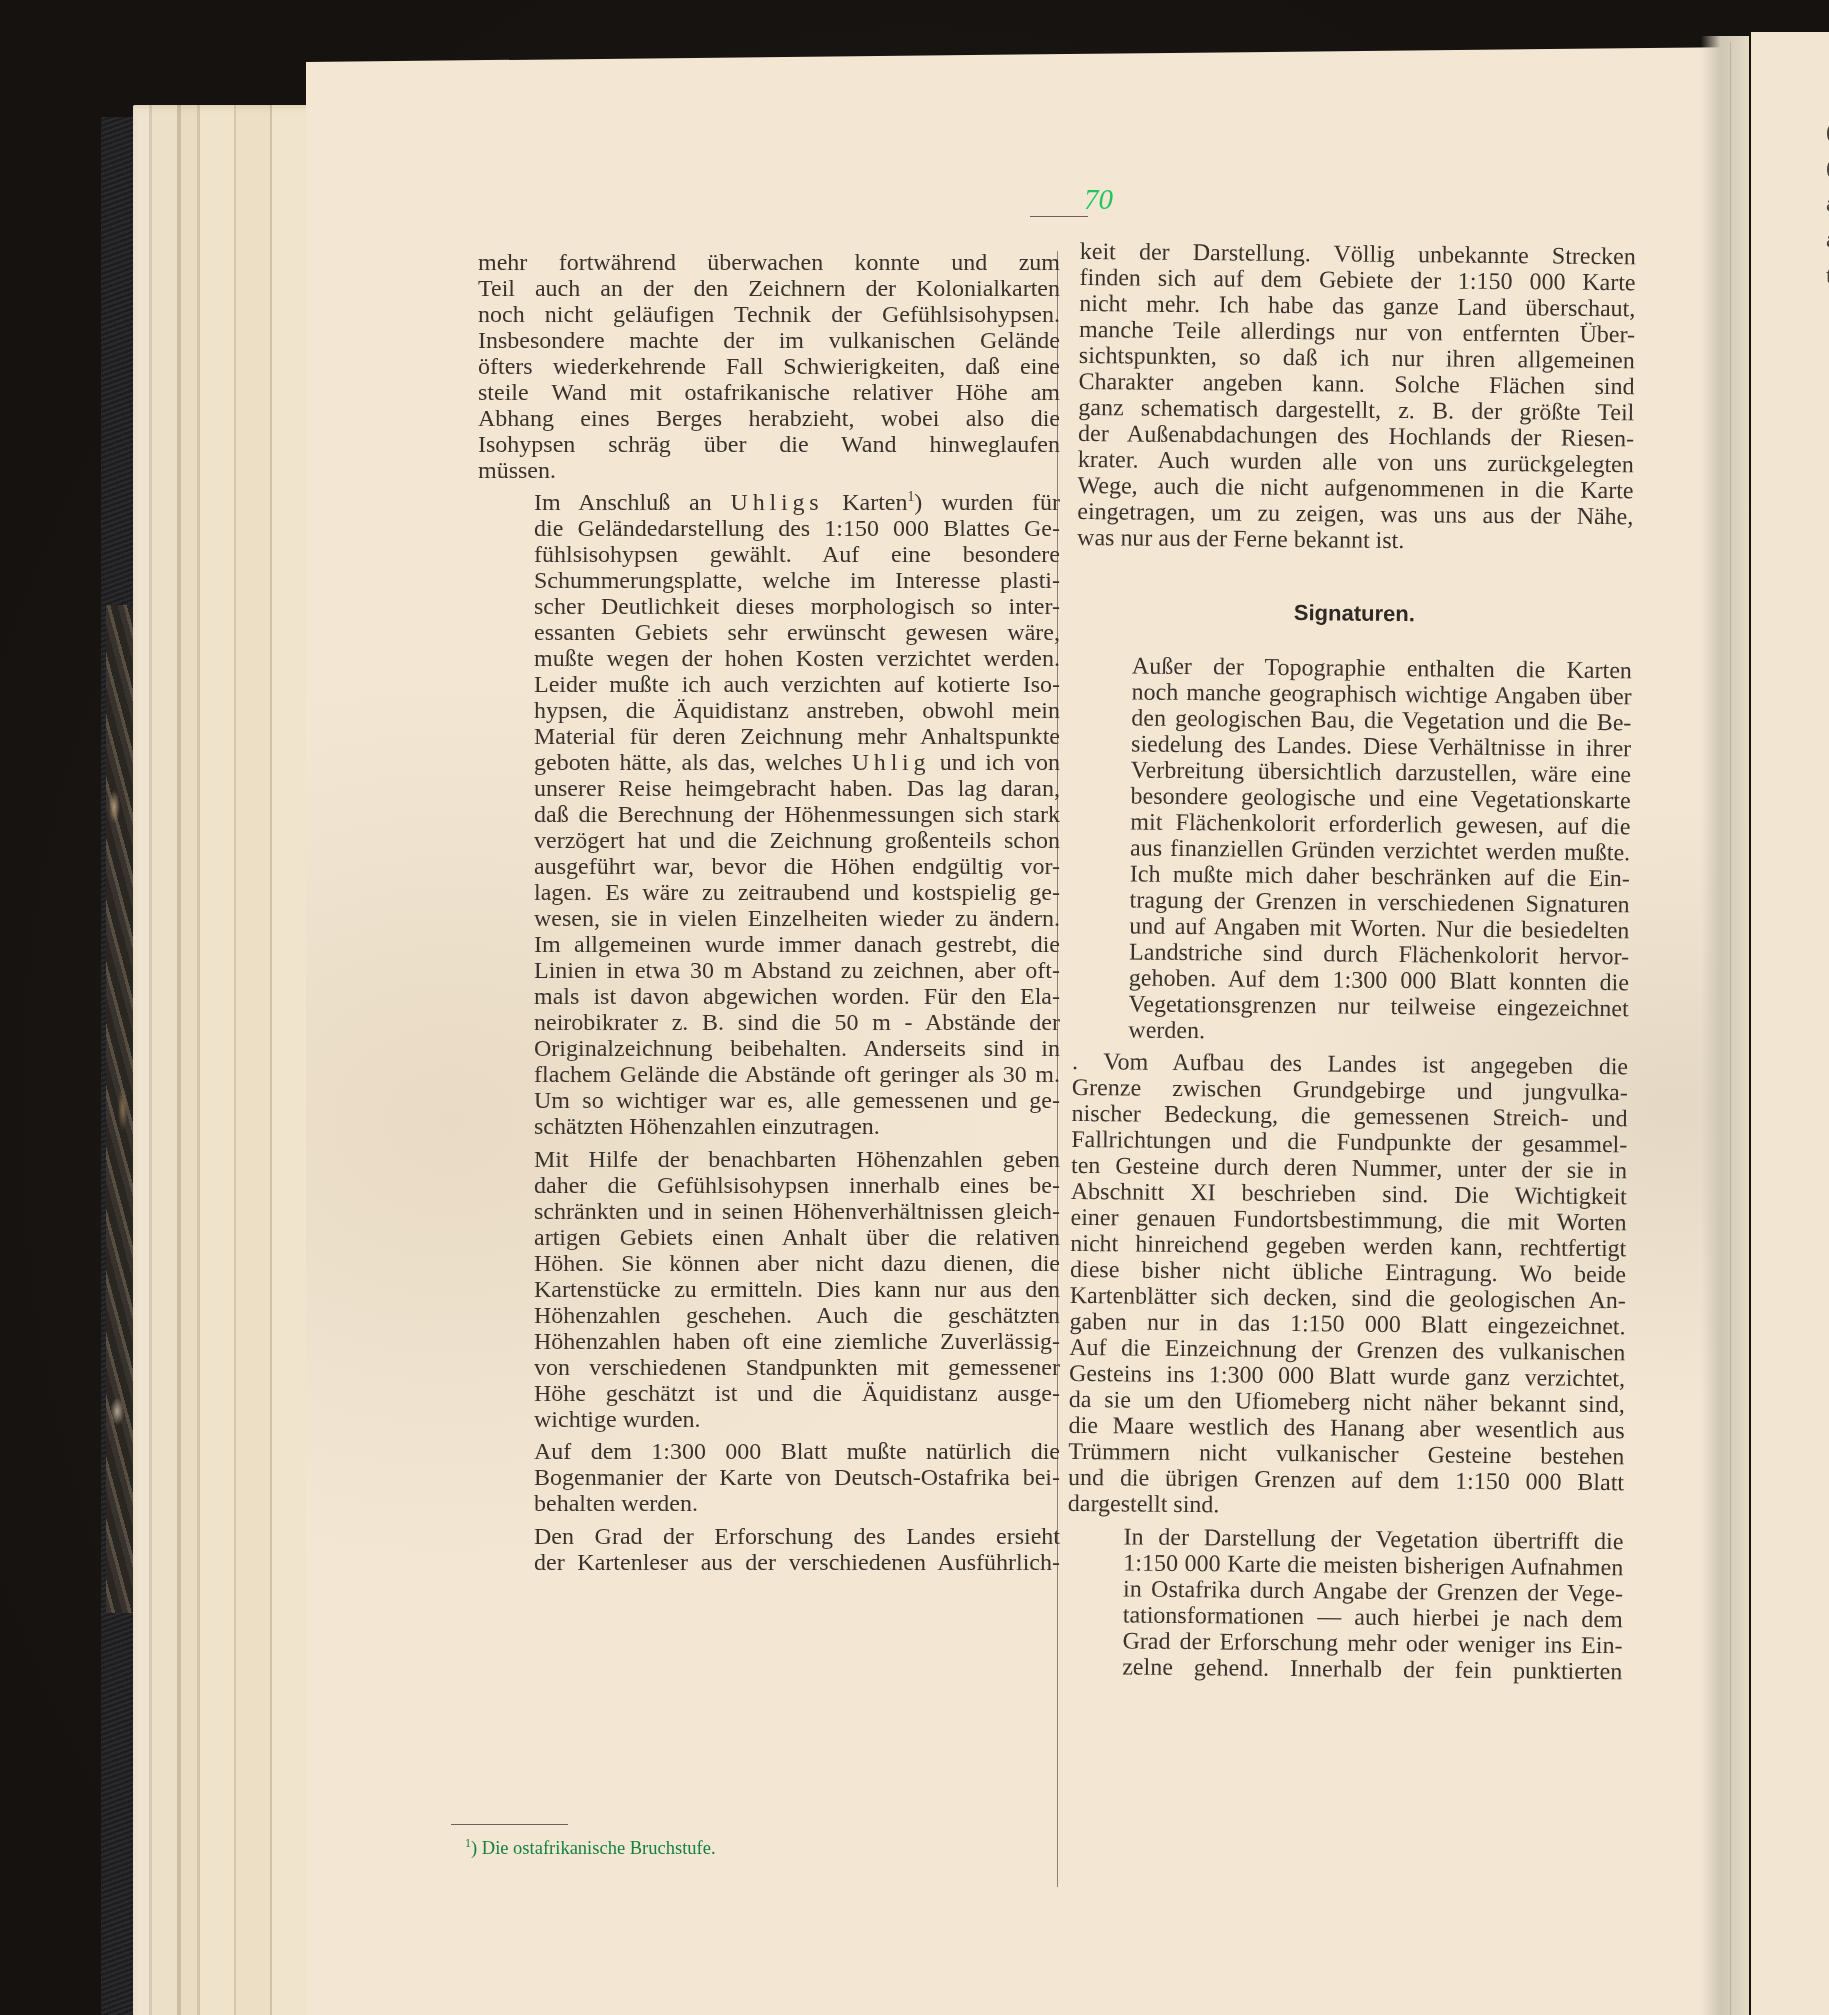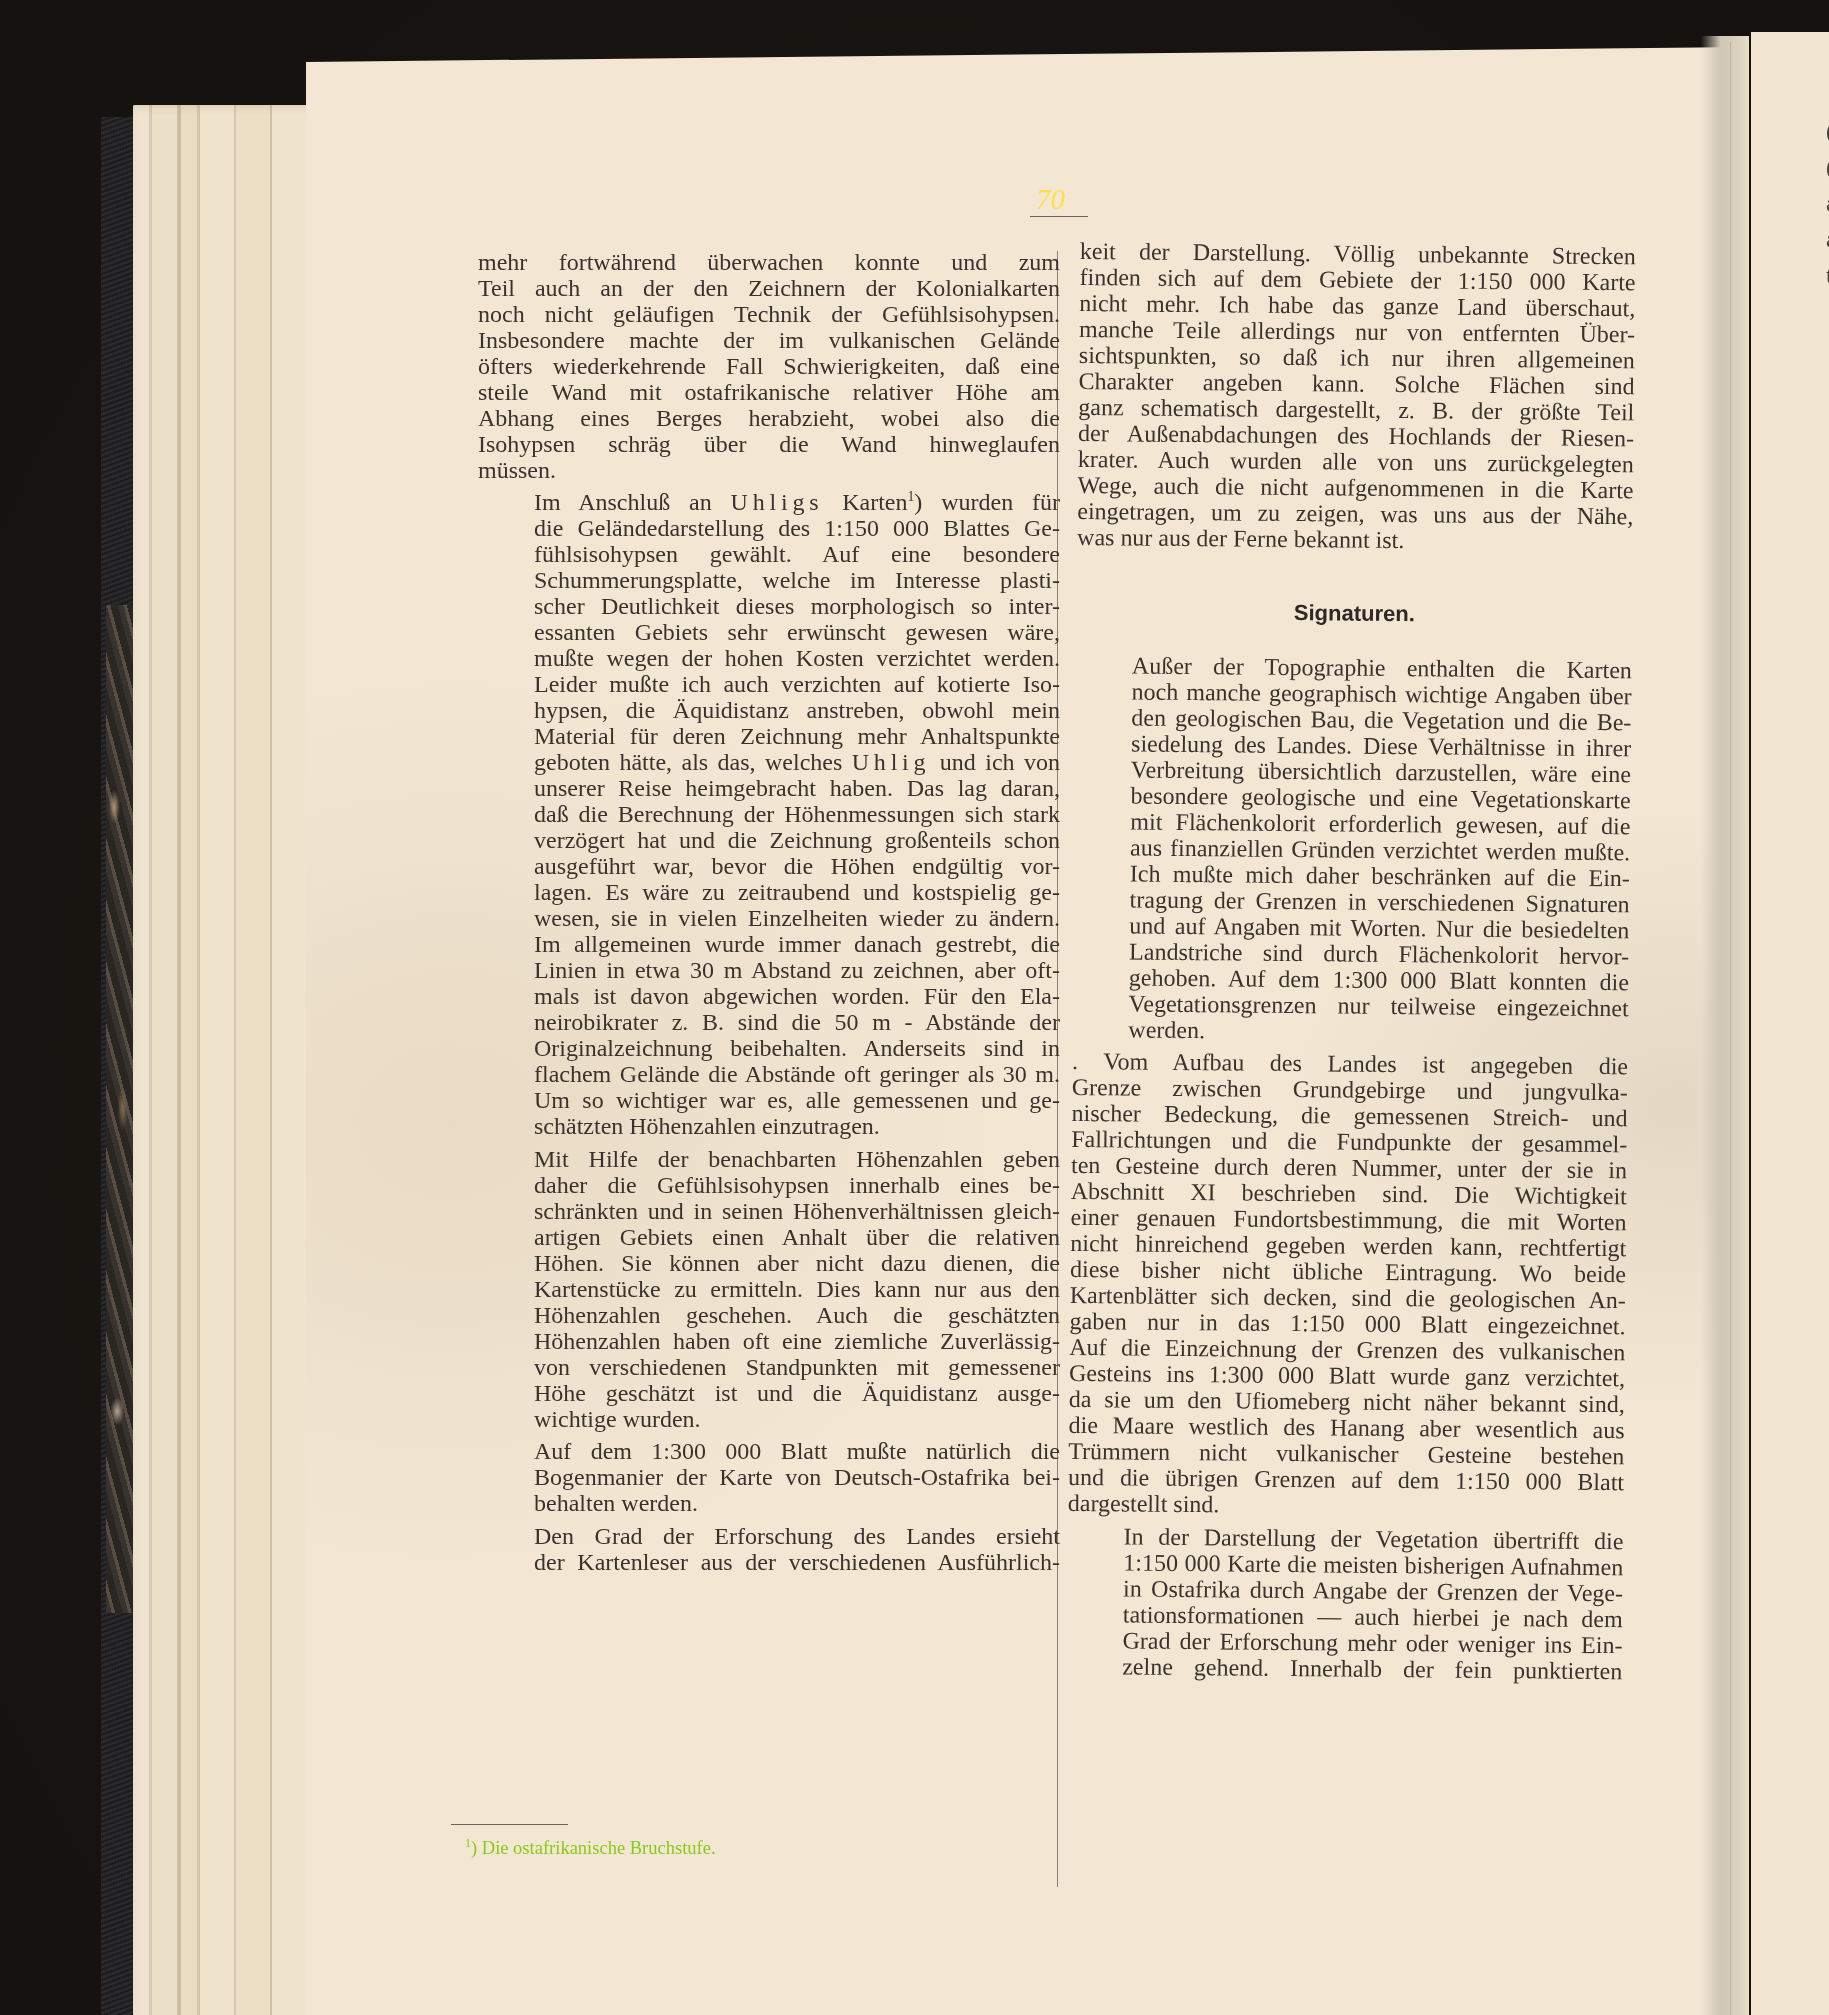--- a/index.html
+++ b/index.html
@@ -62,22 +62,22 @@
     position: absolute; left: 1751px; top: 32px; width: 79px; height: 2160px;
     background: #f2e6d2;
   }
   .next-page-letters {
     position: absolute; left: 1826px; top: 113px; width: 8px;
     font-size: 24px; color: #4a403a; line-height: 36px;
   }
 
   
   .page-number {
-    position: absolute; left: 1036px; top: 183px;
-    font-size: 29px; color: #fde047; font-style: italic;
+    position: absolute; left: 1084px; top: 183px;
+    font-size: 29px; color: #22c55e; font-style: italic;
   }
   .page-number-rule {
     position: absolute; left: 1030px; top: 216px; width: 58px; height: 0.8px;
     background: #6d625a;
   }
   .col-divider {
     position: absolute; left: 1057px; top: 251px; width: 1.2px; height: 1636px;
     background: #8d8175;
   }
   .column {
@@ -101,21 +101,21 @@
     font-family: "Liberation Sans", "DejaVu Sans", sans-serif;
     font-weight: bold; font-size: 22px; color: #2f2823;
     margin: 48px 0 28px 0;
   }
   .footnote-rule {
     position: absolute; left: 451px; top: 1824px; width: 117px; height: 1.2px;
     background: #6d625a;
   }
   .footnote {
     position: absolute; left: 465px; top: 1838px;
-    font-size: 18.5px; color: #84cc16;
+    font-size: 18.5px; color: #15803d;
   }
   .footnote sup { font-size: 12px; }
   sup { font-size: 13.7px; line-height: 0; }
 </style>
 </head>
 <body>
 
 <div class="backdrop"></div>
 <div class="cover-left"></div>
 <div class="marble"></div>

